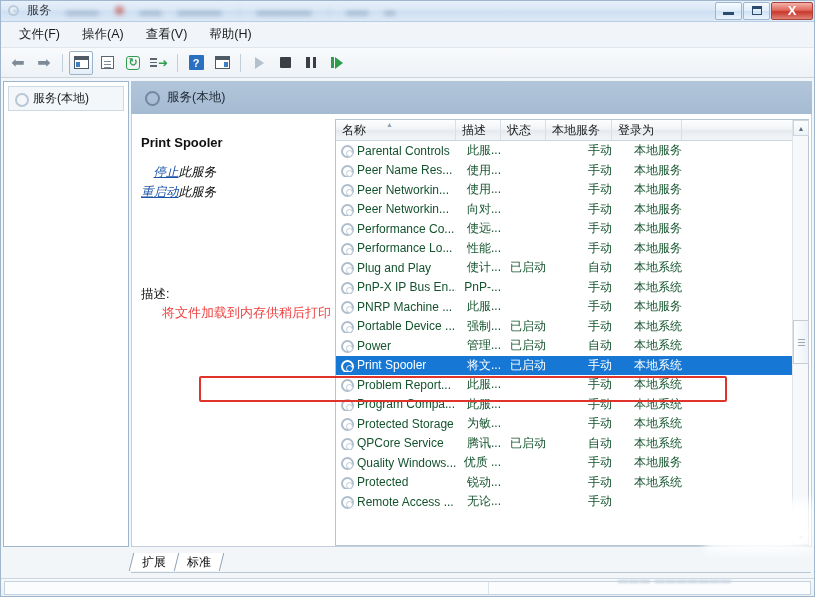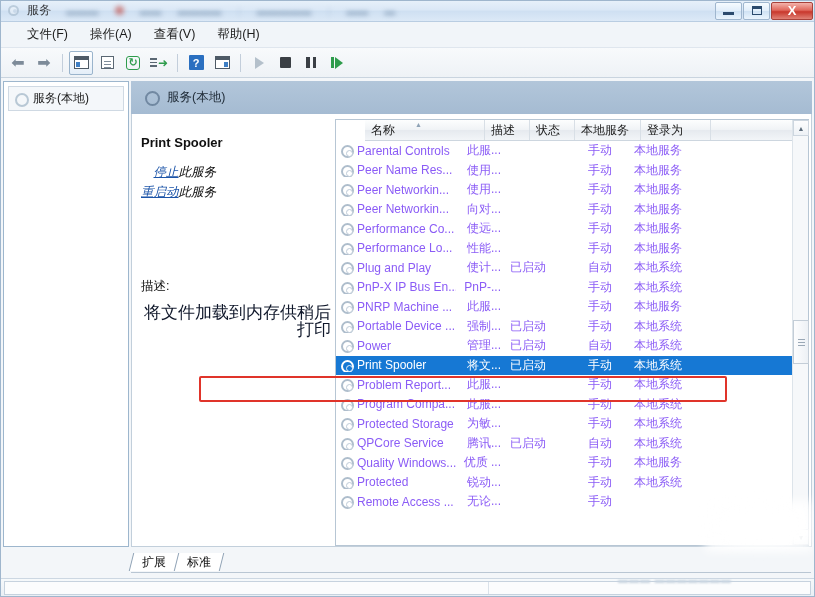--- a/index.html
+++ b/index.html
@@ -69,21 +69,21 @@
   .wmin { width: 11px; height: 3px; background: #2b4a6d; margin-top: 6px; }
   .wmax { width: 10px; height: 9px; border: 1.6px solid #2b4a6d; }
   .wmax i { display:block; width:100%; height:2px; background:#2b4a6d; }
 
   
   .menubar {
     position: absolute; left: 0; top: 22px;
     width: 815px; height: 26px;
     background: #f1f5f9;
     border-bottom: 1px solid #dfe6ee;
-    display: flex; align-items: center; padding-left: 16px;
+    display: flex; align-items: center; padding-left: 8px;
   }
   .menu-item {
     font-size: 12.5px; color: #1b1b1b; padding: 3px 11px; cursor: default;
   }
 
   
   .toolbar {
     position: absolute; left: 0; top: 48px;
     width: 815px; height: 30px;
     background: linear-gradient(to bottom,#f8fafc 0%,#eef2f6 100%);
@@ -183,39 +183,38 @@
   .svc-title {
     position:absolute; left:9px; top:21px;
     font-size: 13px; font-weight: bold; color: #101010;
   }
   .svc-links { position:absolute; left:9px; top:48px; }
   .svc-link {
     font-size: 12.5px; color: #0b0b0b; line-height: 20px; cursor: pointer; font-style: italic;
   }
   .svc-link .lk { color: #1c54a8; text-decoration: underline; }
   .svc-desc-label {
-    position:absolute; left:9px; top:164px; font-size:12.5px; color:#0b0b0b;
+    position:absolute; left:9px; top:172px; font-size:12.5px; color:#0b0b0b;
   }
   .svc-desc-text {
     position:absolute; left:9px; top:190px; width:190px;
-    font-size:17px; color:#0f172a; line-height:17px;
+    font-size:13px; color:#ef4444; line-height:17px;
   }
 
   
   .listpanel {
     position: absolute; left: 204px; top: 38px;
     width: 474px; height: 427px;
     background: #ffffff;
     border: 1px solid #b7c6d4;
   }
   .lp-head {
     display: flex; height: 21px;
     background: linear-gradient(to bottom,#fdfefe 0%,#f0f3f6 48%,#e6eaef 52%,#f2f5f8 100%);
     border-bottom: 1px solid #cdd6df;
-    margin-left: 29px;
   }
   .th {
     font-size: 12px; color: #1a1a1a;
     display:flex; align-items:center; padding-left:6px;
     border-right: 1px solid #d8dfe6; position: relative;
     flex: 0 0 auto;
   }
   .th.sorted:after {
     content: "▲"; position: absolute; left: 50px; top: 1px;
     font-size: 7px; color: #8fa3b6;
@@ -225,21 +224,21 @@
   .th-state { width: 45px; }
   .th-start { width: 66px; }
   .th-logon { width: 70px; }
   .th-fill   { flex: 1 1 auto; border-right: none; }
 
   .lp-rows {
     position: relative; height: 389px; overflow: hidden; background: #fff;
   }
   .row {
     display: flex; align-items: center; height: 19.5px;
-    font-size: 12px; color: #8b5cf6; white-space: nowrap;
+    font-size: 12px; color: #14532d; white-space: nowrap;
   }
   .row.sel { background: #1678d4; color: #ffffff; }
   .cell { flex: 0 0 auto; padding-left: 6px; overflow: hidden; }
   .c-name  { width: 120px; display:flex; align-items:center; gap:4px; padding-left: 4px; }
   .c-desc  { width: 45px; }
   .c-state { width: 45px; }
   .c-start { width: 66px; }
   .c-logon { width: 70px; }
 
   .svcico { width:13px; height:13px; position:relative; flex:0 0 auto; opacity:.62; }

